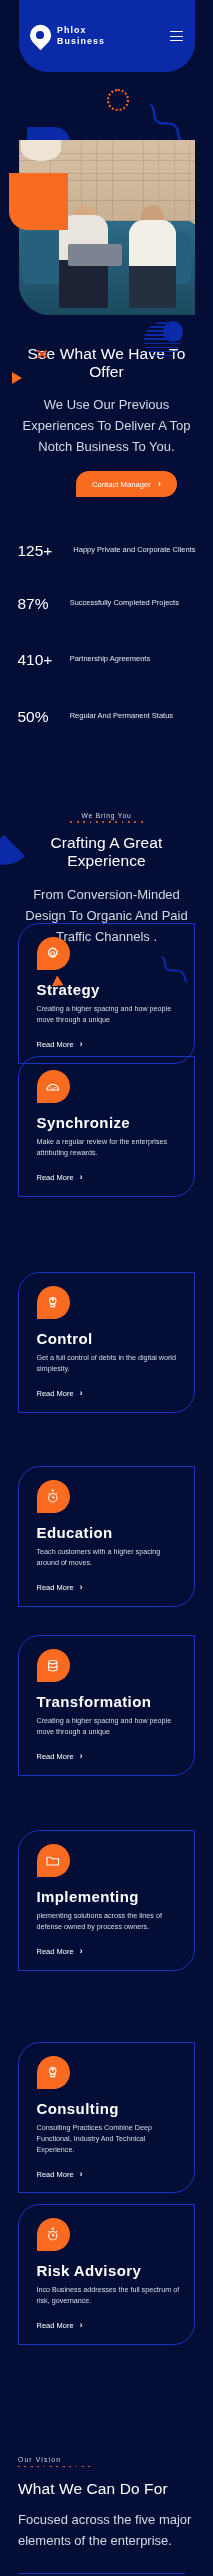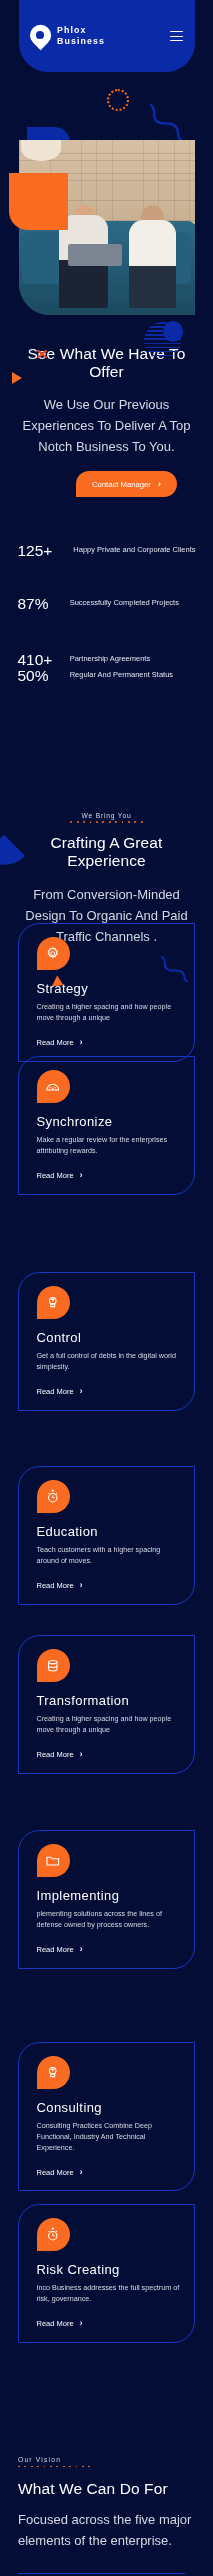--- a/index.html
+++ b/index.html
@@ -143,21 +143,21 @@
     border-radius: 21.6px 0 21.6px 0;
     padding: 13.4px 12.4px 13.4px 17.5px;
   }
   .card-icon {
     width: 33px; height: 33px; background: #f96b20;
     border-radius: 50% 50% 50% 0;
     display: flex; align-items: center; justify-content: center;
     margin-bottom: 10.3px;
   }
   .card-icon svg { width: 15.5px; height: 15.5px; }
-  .card h3 { color: #fff; font-size: 13px; font-weight: 400; letter-spacing: 0.4px; margin-bottom: 6.2px; }
+  .card h3 { color: #fff; font-size: 15px; font-weight: 700; letter-spacing: 0.4px; margin-bottom: 6.2px; }
   .card p { color: #d9dce6; font-size: 7.2px; line-height: 1.52; font-weight: 300; }
   .read-more {
     display: inline-flex; align-items: center; gap: 6.2px; margin-top: 14.4px;
     color: #fff; font-size: 7.5px; text-decoration: none; cursor: pointer;
   }
   .read-more .chev { font-size: 8.2px; font-weight: 700; }
 
   
   .rule { height: 1px; background: #1637c3; width: 167px; }
 </style>
@@ -229,21 +229,21 @@
 
 <div class="section" style="top:543px; padding:0 17.5px;">
   <div class="stat-row" style="margin-bottom:37px;justify-content:space-between;">
     <span class="stat-num">125+</span>
     <span class="stat-label">Happy Private and Corporate Clients</span>
   </div>
   <div class="stat-row" style="margin-bottom:41px;">
     <span class="stat-num">87%</span>
     <span class="stat-label">Successfully Completed Projects</span>
   </div>
-  <div class="stat-row" style="">
+  <div class="stat-row" style="margin-bottom:41px;">
     <span class="stat-num">410+</span>
     <span class="stat-label">Partnership Agreements</span>
   </div>
   <div class="stat-row">
     <span class="stat-num">50%</span>
     <span class="stat-label">Regular And Permanent Status</span>
   </div>
 </div>
 
 <div class="section" style="top:812px; padding:0 15.5px;">
@@ -380,21 +380,21 @@
   </a>
 </div>
 
 <div class="card" style="top:2204px;">
   <div class="card-icon">
     <svg viewBox="0 0 24 24" fill="none" stroke="#fff" stroke-width="1.6">
         <circle cx="12" cy="13.5" r="6.5"></circle>
         <path d="M12 13.5V10M12 13.5h3M10 2h4M12 2v2.5M5.5 6.5l1.6 1.6M18.5 6.5l-1.6 1.6"></path>
       </svg>
   </div>
-  <h3>Risk Creating</h3>
+  <h3>Risk Advisory</h3>
   <p>Inco Business addresses the full spectrum of risk, governance.</p>
   <a class="read-more">
     <span>Read More</span>
     <span class="chev">›</span>
   </a>
 </div>
 
 <div class="section" style="top:2456px; padding:0 18px;">
   <div class="eyebrow left">Our Vision</div>
   <div class="dots-row left" style="margin-top:2.6px;">

